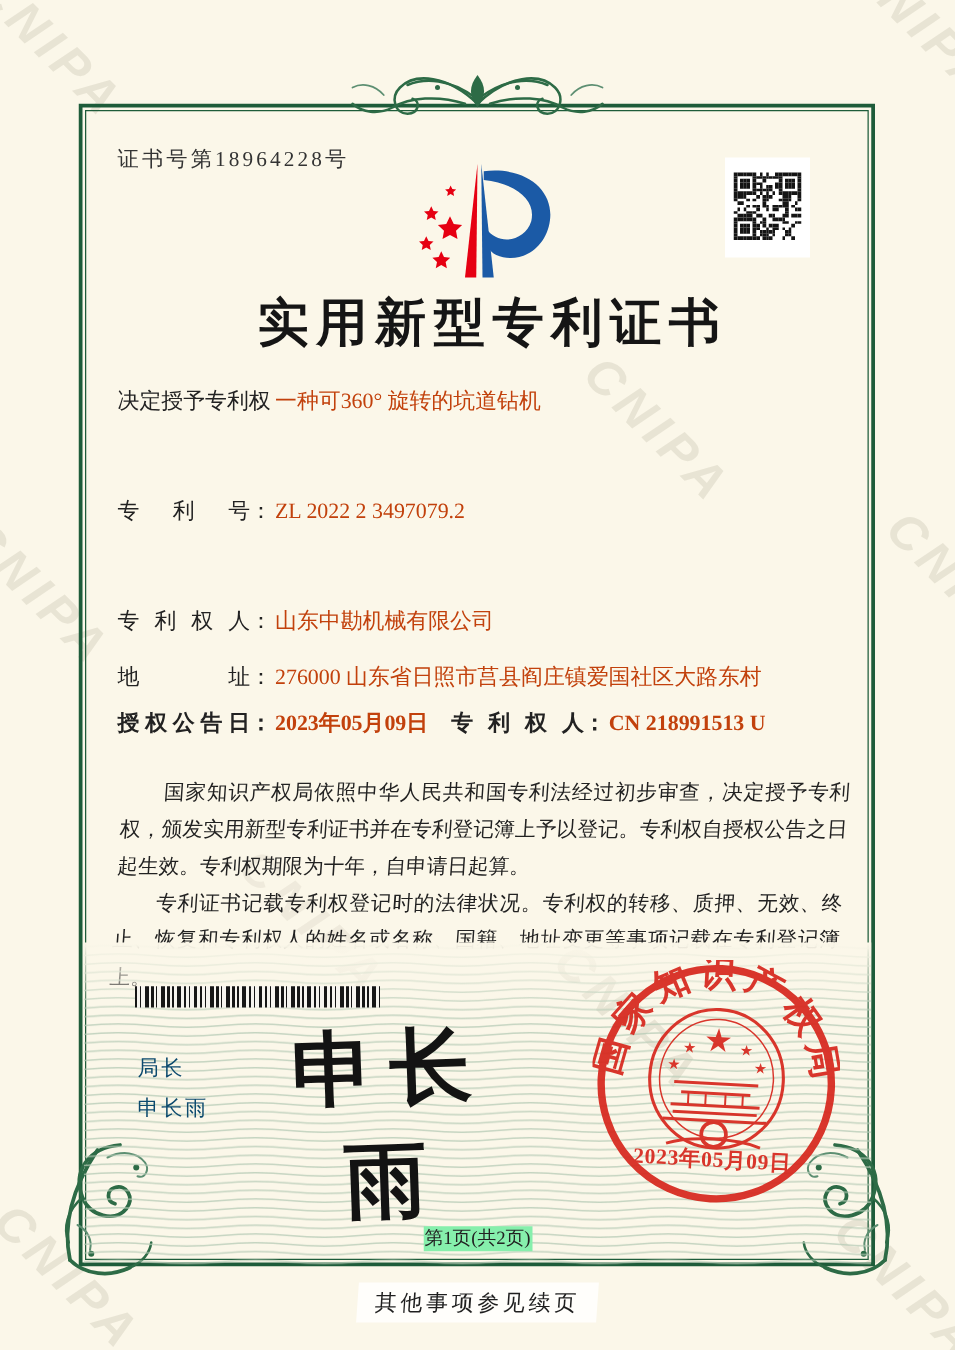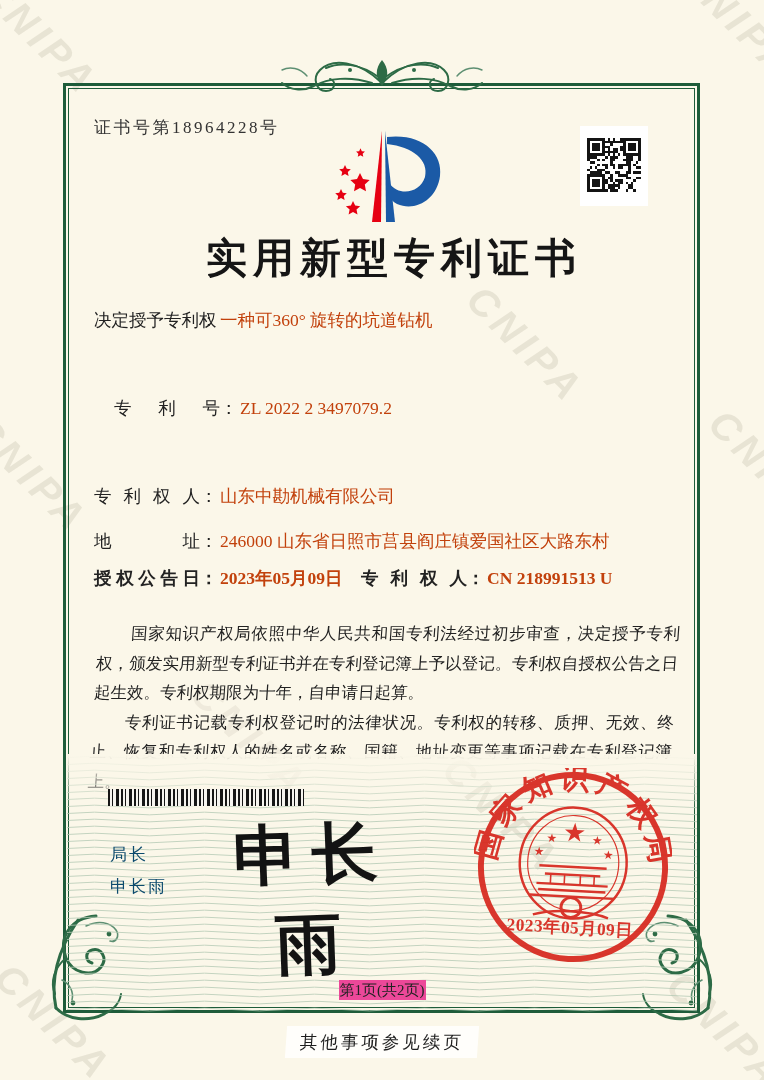--- a/index.html
+++ b/index.html
@@ -39,21 +39,21 @@
   .qr-panel{position:absolute; left:580px; top:126px; width:68px; height:80px; background:#ffffff;}
   .qr{width:54px; height:54px; margin:12px auto 0; display:grid;
       grid-template-columns:repeat(21,1fr); grid-template-rows:repeat(21,1fr); background:#fff;}
   .qr div{background:transparent;} .qr div.m{background:#141414;}
   .title{
     position:absolute; left:0; right:0; top:231px; text-align:center;
     font-size:41px; font-weight:bold; letter-spacing:6px; color:#151515;margin-left:24px;
   }
   
   .row{position:absolute; left:94px; right:64px; font-size:17.5px; white-space:nowrap;}
-  .r1{top:308px;} .r2{top:352px;} .r3{top:396px;margin-left:20px;} .r4{top:440px;} .r5{top:484px;} .r6{top:529px;} .r7{top:566px;font-weight:bold;}
+  .r1{top:308px;} .r2{top:352px;} .r3{top:396px;} .r4{top:440px;} .r5{top:484px;} .r6{top:529px;} .r7{top:566px;font-weight:bold;}
   .flabel{display:inline-block; width:106px; text-align:justify; text-align-last:justify; vertical-align:bottom; color:#222;}
   .colon{display:inline-block; width:20px; color:#222;}
   .fvalue{color:#c2410c;}
   .pair2{position:absolute; left:267px; top:0;}
   
   .legal{
     position:absolute; left:93px; width:582px; top:619px;
     font-size:16.5px; line-height:29.5px; color:#222;
     transform:skewX(-4deg);
   }
@@ -75,21 +75,21 @@
     font-size:17px; color:#0c4a6e; letter-spacing:2px;
   }
   .director-title{top:843px;} .director-name{top:875px;}
   .signature{
     position:absolute; left:198px; top:810px; width:230px; text-align:center;
     font-size:66px; font-weight:bold; letter-spacing:12px; color:#131313;
     transform:rotate(-2deg); font-family:"DejaVu Serif","Liberation Serif",serif;
   }
   .seal{position:absolute; left:474px; top:768px; opacity:.93;}
   .page-ind{position:absolute; left:0; right:0; top:981px; text-align:center; font-size:15px;}
-  .page-ind span{background:#ec4899; padding:2px 1px; color:#222;text-align:center;}
+  .page-ind span{background:#86efac; padding:2px 1px; color:#222;text-align:center;}
   .note{position:absolute; left:0; right:0; top:1026px; text-align:center; font-size:17.5px; letter-spacing:3px;}
   .note span{background:#fffefb; padding:4px 14px; color:#1f1f1f; transform:skewX(-4deg); display:inline-block;}
 </style>
 </head>
 <body>
 
 <div class="page">
 
   <span class="wm wm1">CNIPA</span>
   <span class="wm wm2">CNIPA</span>
@@ -618,21 +618,21 @@
   <div class="row r1">
     <span class="flabel">决定授予专利权</span><span class="colon">：</span><span class="fvalue">一种可360° 旋转的坑道钻机</span>
   </div>
   <div class="row r3">
     <span class="flabel">专利号</span><span class="colon">：</span><span class="fvalue">ZL 2022 2 3497079.2</span>
   </div>
   <div class="row r5">
     <span class="flabel">专利权人</span><span class="colon">：</span><span class="fvalue">山东中勘机械有限公司</span>
   </div>
   <div class="row r6">
-    <span class="flabel">地址</span><span class="colon">：</span><span class="fvalue">246000 山东省日照市莒县阎庄镇爱国社区大路东村</span>
+    <span class="flabel">地址</span><span class="colon">：</span><span class="fvalue">276000 山东省日照市莒县阎庄镇爱国社区大路东村</span>
   </div>
   <div class="row r7">
     <span class="flabel">授权公告日</span><span class="colon">：</span><span class="fvalue">2023年05月09日</span>
     <span class="pair2">
       <span class="flabel">专利权人</span><span class="colon">：</span><span class="fvalue">CN 218991513 U</span>
     </span>
   </div>
 
   <div class="legal">
     <p>国家知识产权局依照中华人民共和国专利法经过初步审查，决定授予专利权，颁发实用新型专利证书并在专利登记簿上予以登记。专利权自授权公告之日起生效。专利权期限为十年，自申请日起算。</p>

